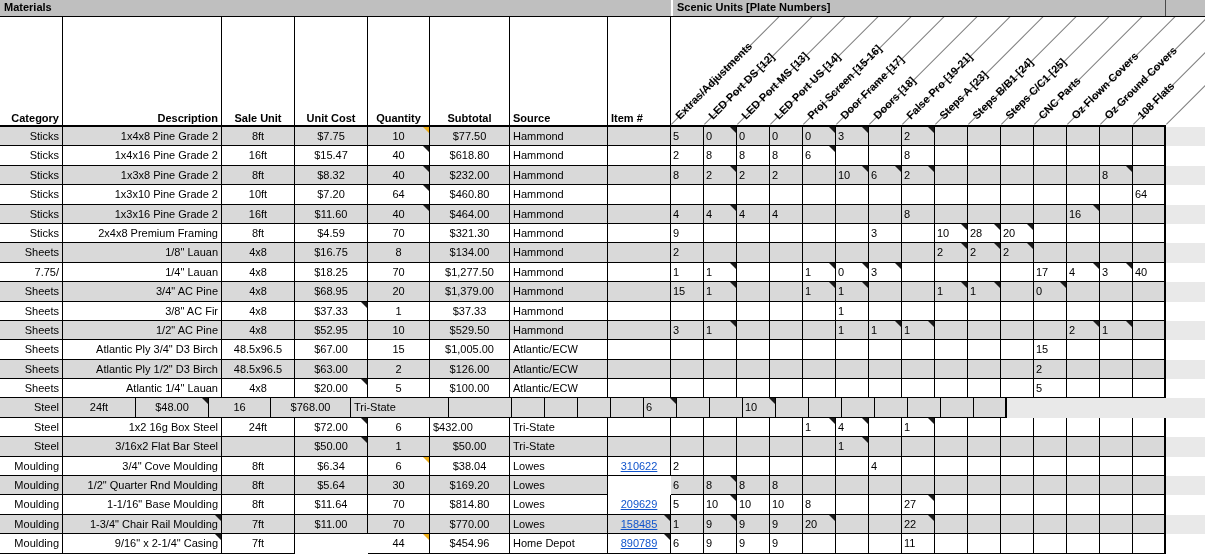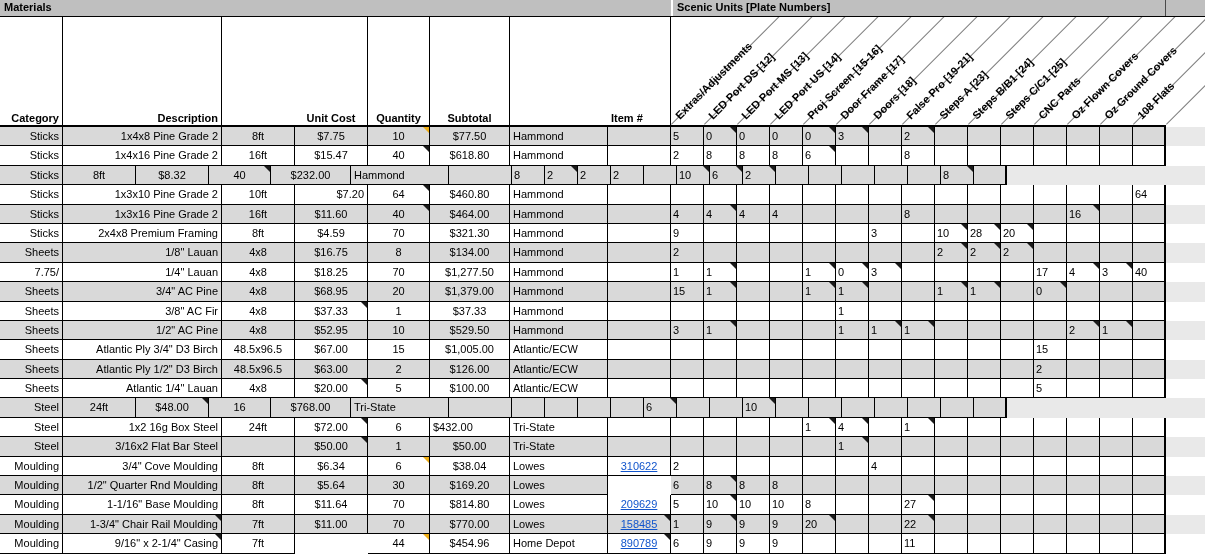--- a/index.html
+++ b/index.html
@@ -40,28 +40,34 @@
 <div id="app">
   <div id="topbar">
     <div class="bar-cell" id="bar-materials">Materials</div>
     <div class="bar-cell" id="bar-scenic">Scenic Units [Plate Numbers]</div>
     <div class="bar-cell" id="bar-gutter"></div>
   </div>
   <div id="header">
       <div class="hcell" style="left: 608px; width: 63px;">
         <div class="hlabel" style="text-align: left;">Item #</div>
       </div>
+      <div class="hcell" style="left: 510px; width: 98px;">
+        <div class="hlabel" style="text-align: left;">Source</div>
+      </div>
       <div class="hcell" style="left: 430px; width: 80px;">
         <div class="hlabel" style="text-align: center;">Subtotal</div>
       </div>
       <div class="hcell" style="left: 368px; width: 62px;">
         <div class="hlabel" style="text-align: center;">Quantity</div>
       </div>
       <div class="hcell" style="left: 295px; width: 73px;">
         <div class="hlabel" style="text-align: center;">Unit Cost</div>
+      </div>
+      <div class="hcell" style="left: 222px; width: 73px;">
+        <div class="hlabel" style="text-align: center;">Sale Unit</div>
       </div>
       <div class="hcell" style="left: 63px; width: 159px;">
         <div class="hlabel" style="text-align: right;">Description</div>
       </div>
       <div class="hcell" style="left: 0px; width: 63px;">
         <div class="hlabel" style="text-align: right;">Category</div>
       </div>
     <div id="diag">
         <div class="dline" style="left: 0px;"></div>
         <div class="dline" style="left: 33px;"></div>
@@ -145,20 +151,21 @@
         <div class="c m" style="width: 33px;"></div>
         <div class="c m" style="width: 33px;"></div>
         <div class="c m" style="width: 33px;"></div>
         <div class="c m" style="width: 33px;"></div>
         <div class="c m" style="width: 33px;"></div>
         <div class="c m mlast" style="width: 33px;"></div>
         <div class="c gut"></div>
       </div>
       <div class="row g">
         <div class="c" style="width: 63px; text-align: right;">Sticks</div>
+        <div class="c" style="width: 159px; text-align: right;">1x3x8 Pine Grade 2</div>
         <div class="c" style="width: 73px; text-align: center;">8ft</div>
         <div class="c" style="width: 73px; text-align: center;">$8.32</div>
         <div class="c" style="width: 62px; text-align: center;">40<span class="note"></span></div>
         <div class="c" style="width: 80px; text-align: center;">$232.00</div>
         <div class="c" style="width: 98px; text-align: left;">Hammond</div>
         <div class="c" style="width: 63px; text-align: center;"></div>
         <div class="c m" style="width: 33px;">8</div>
         <div class="c m" style="width: 33px;">2<span class="note"></span></div>
         <div class="c m" style="width: 33px;">2</div>
         <div class="c m" style="width: 33px;">2</div>
@@ -172,21 +179,21 @@
         <div class="c m" style="width: 33px;"></div>
         <div class="c m" style="width: 33px;"></div>
         <div class="c m" style="width: 33px;">8<span class="note"></span></div>
         <div class="c m mlast" style="width: 33px;"></div>
         <div class="c gut"></div>
       </div>
       <div class="row">
         <div class="c" style="width: 63px; text-align: right;">Sticks</div>
         <div class="c" style="width: 159px; text-align: right;">1x3x10 Pine Grade 2</div>
         <div class="c" style="width: 73px; text-align: center;">10ft</div>
-        <div class="c" style="width: 73px; text-align: right;">$7.20</div>
+        <div class="c" style="width: 73px; text-align: center;">$7.20</div>
         <div class="c" style="width: 62px; text-align: center;">64<span class="note"></span></div>
         <div class="c" style="width: 80px; text-align: center;">$460.80</div>
         <div class="c" style="width: 98px; text-align: left;">Hammond</div>
         <div class="c" style="width: 63px; text-align: center;"></div>
         <div class="c m" style="width: 33px;"></div>
         <div class="c m" style="width: 33px;"></div>
         <div class="c m" style="width: 33px;"></div>
         <div class="c m" style="width: 33px;"></div>
         <div class="c m" style="width: 33px;"></div>
         <div class="c m" style="width: 33px;"></div>

